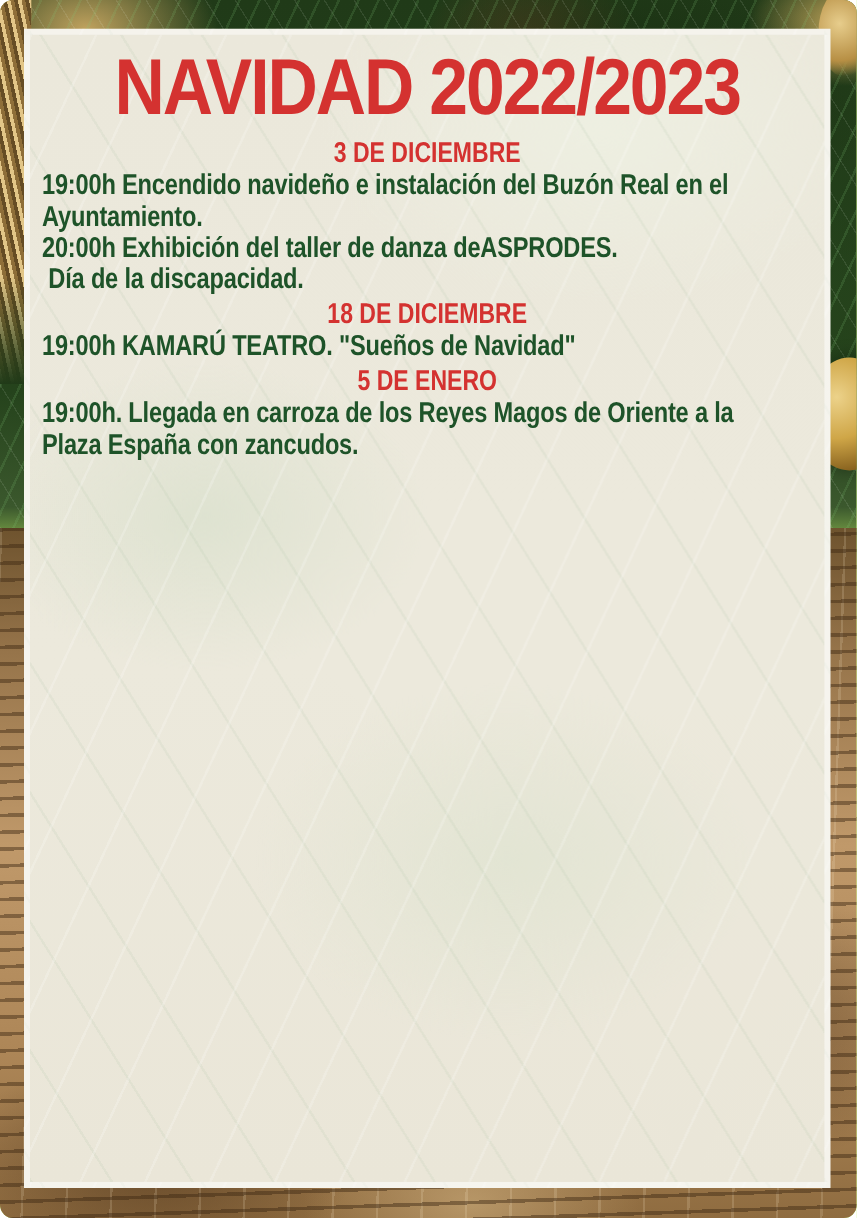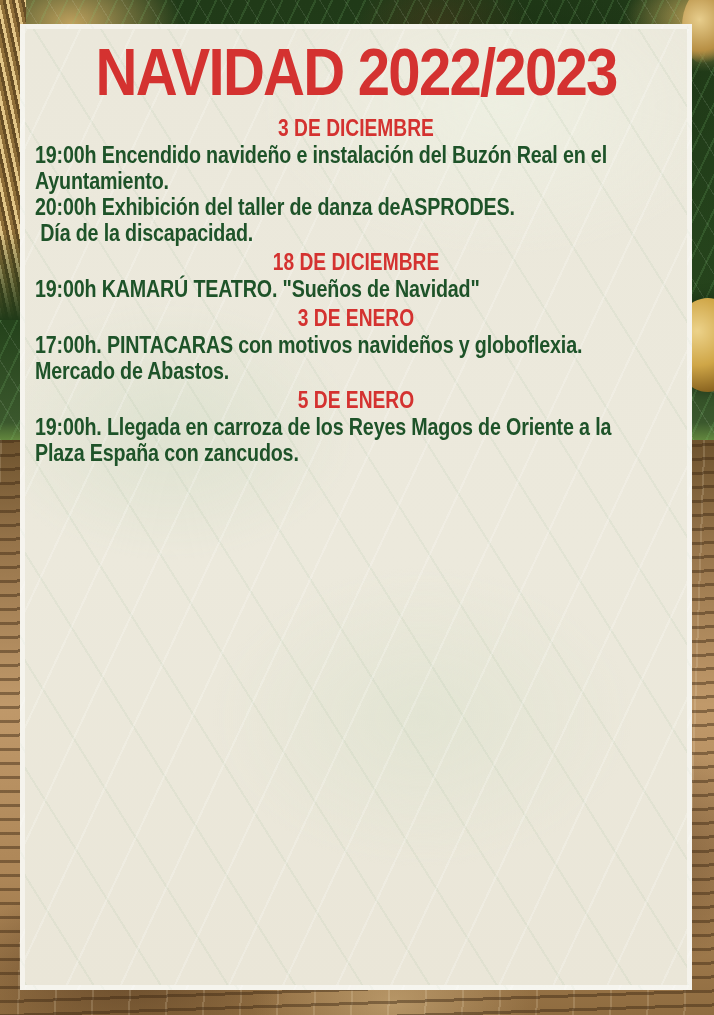--- a/index.html
+++ b/index.html
@@ -1,20 +1,20 @@
 <!DOCTYPE html>
 <html><head>
 <meta charset="utf-8">
 <style>
   html,body { margin:0; padding:0; }
   body { width:714px; height:1015px; }
 
   .stage {
     position:relative; width:714px; height:1015px; overflow:hidden;
-    font-family:"Liberation Sans", sans-serif; background:#bef264;
+    font-family:"Liberation Sans", sans-serif; background:#bef264;border-radius:11px;
   }
 
   
   .bg-greenery {
     position:absolute; left:0; top:0; width:714px; height:480px;
     background:
       repeating-linear-gradient(115deg, rgba(130,200,120,.16) 0 2px, rgba(0,0,0,0) 2px 15px),
       repeating-linear-gradient(58deg, rgba(235,245,230,.10) 0 1px, rgba(0,0,0,0) 1px 21px),
       radial-gradient(170px 110px at 10% 5%, rgba(200,167,98,.95), rgba(200,167,98,0) 65%),
       radial-gradient(120px 75px at 99% 4%, rgba(208,174,96,.95), rgba(208,174,96,0) 70%),
@@ -106,24 +106,19 @@
           <div class="line">19:00h Encendido navideño e instalación del Buzón Real en el</div>
           <div class="line">Ayuntamiento.</div>
           <div class="line">20:00h Exhibición del taller de danza deASPRODES.</div>
           <div class="line"> Día de la discapacidad.</div>
         </div>
         <div>
           <div class="date-heading">18 DE DICIEMBRE</div>
           <div class="line">19:00h KAMARÚ TEATRO. "Sueños de Navidad"</div>
         </div>
         <div>
-          <div class="date-heading">3 DE ENERO</div>
-          <div class="line">17:00h. PINTACARAS con motivos navideños y globoflexia.</div>
-          <div class="line">Mercado de Abastos.</div>
-        </div>
-        <div>
           <div class="date-heading">5 DE ENERO</div>
           <div class="line">19:00h. Llegada en carroza de los Reyes Magos de Oriente a la</div>
           <div class="line">Plaza España con zancudos.</div>
         </div>
       </div>
   </div>
 </div>
 
 </body></html>

